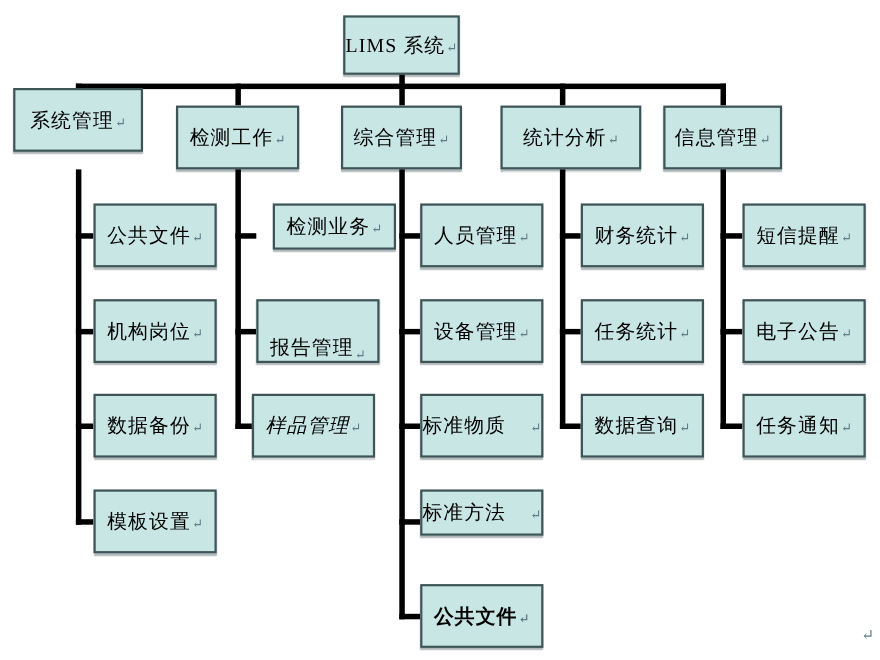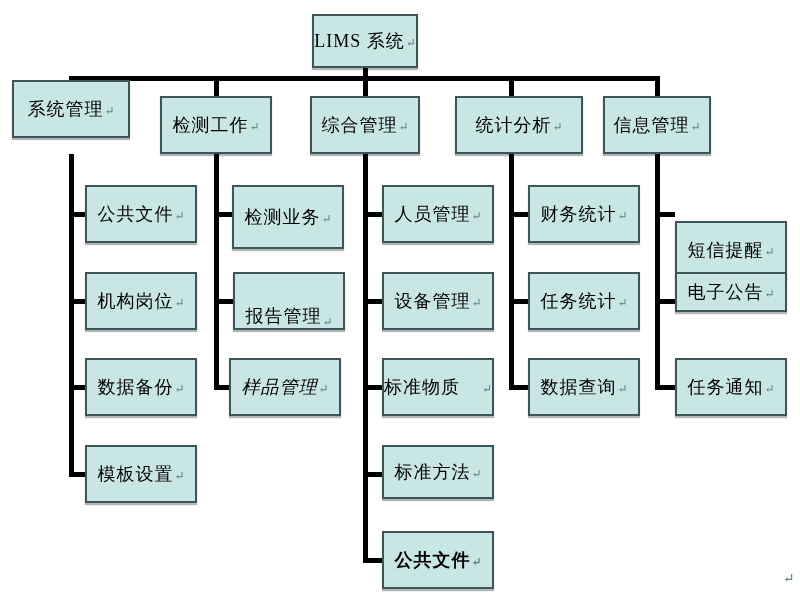--- a/index.html
+++ b/index.html
@@ -81,21 +81,21 @@
       <span>模板设置</span>
       <span class="mark">↵</span>
     </div>
     <div class="line" style="left: 213.5px; top: 76px; width: 5px; height: 20px;"></div>
     <div class="node" style="left: 160px; top: 96px; width: 112px; height: 58px;">
       <span>检测工作</span>
       <span class="mark">↵</span>
     </div>
     <div class="line" style="left: 213.5px; top: 154px; width: 5px; height: 235.5px;"></div>
     <div class="line" style="left: 213.5px; top: 211.5px; width: 19.5px; height: 5px;"></div>
-    <div class="node" style="left: 232px; top: 185px; width: 112px; height: 64px;">
+    <div class="node" style="left: 248px; top: 185px; width: 112px; height: 42px;">
       <span>检测业务</span>
       <span class="mark">↵</span>
     </div>
     <div class="line" style="left: 213.5px; top: 298.5px; width: 19.5px; height: 5px;"></div>
     <div class="node" style="left: 233px; top: 272px; width: 112px; height: 58px; align-items: flex-end;">
       <span>报告管理</span>
       <span class="mark">↵</span>
     </div>
     <div class="line" style="left: 213.5px; top: 384.5px; width: 19.5px; height: 5px;"></div>
     <div class="node" style="left: 229px; top: 358px; width: 112px; height: 58px; font-style: italic;">
@@ -117,21 +117,21 @@
     <div class="node" style="left: 382px; top: 272px; width: 112px; height: 58px;">
       <span>设备管理</span>
       <span class="mark">↵</span>
     </div>
     <div class="line" style="left: 362.5px; top: 384.5px; width: 19.5px; height: 5px;"></div>
     <div class="node" style="left: 382px; top: 358px; width: 112px; height: 58px; justify-content: space-between;">
       <span>标准物质</span>
       <span class="mark">↵</span>
     </div>
     <div class="line" style="left: 362.5px; top: 471.5px; width: 19.5px; height: 5px;"></div>
-    <div class="node" style="left: 382px; top: 445px; width: 112px; height: 54px;">
+    <div class="node" style="left: 382px; top: 445px; width: 112px; height: 42px; justify-content: space-between;">
       <span>标准方法</span>
       <span class="mark">↵</span>
     </div>
     <div class="line" style="left: 362.5px; top: 557.5px; width: 19.5px; height: 5px;"></div>
     <div class="node" style="left: 382px; top: 531px; width: 112px; height: 58px; font-weight: bold;">
       <span>公共文件</span>
       <span class="mark">↵</span>
     </div>
     <div class="line" style="left: 508.5px; top: 76px; width: 5px; height: 20px;"></div>
     <div class="node" style="left: 455px; top: 96px; width: 128px; height: 58px;">
@@ -154,26 +154,26 @@
       <span>数据查询</span>
       <span class="mark">↵</span>
     </div>
     <div class="line" style="left: 654.5px; top: 76px; width: 5px; height: 20px;"></div>
     <div class="node" style="left: 603px; top: 96px; width: 108px; height: 58px;">
       <span>信息管理</span>
       <span class="mark">↵</span>
     </div>
     <div class="line" style="left: 654.5px; top: 154px; width: 5px; height: 235.5px;"></div>
     <div class="line" style="left: 654.5px; top: 211.5px; width: 20.5px; height: 5px;"></div>
-    <div class="node" style="left: 675px; top: 185px; width: 112px; height: 58px; margin-top: 36px;">
+    <div class="node" style="left: 675px; top: 185px; width: 112px; height: 58px;">
       <span>短信提醒</span>
       <span class="mark">↵</span>
     </div>
     <div class="line" style="left: 654.5px; top: 298.5px; width: 20.5px; height: 5px;"></div>
-    <div class="node" style="left: 675px; top: 272px; width: 112px; height: 40px;">
+    <div class="node" style="left: 675px; top: 272px; width: 112px; height: 58px;">
       <span>电子公告</span>
       <span class="mark">↵</span>
     </div>
     <div class="line" style="left: 654.5px; top: 384.5px; width: 20.5px; height: 5px;"></div>
     <div class="node" style="left: 675px; top: 358px; width: 112px; height: 58px;">
       <span>任务通知</span>
       <span class="mark">↵</span>
     </div>
   </div>
 

